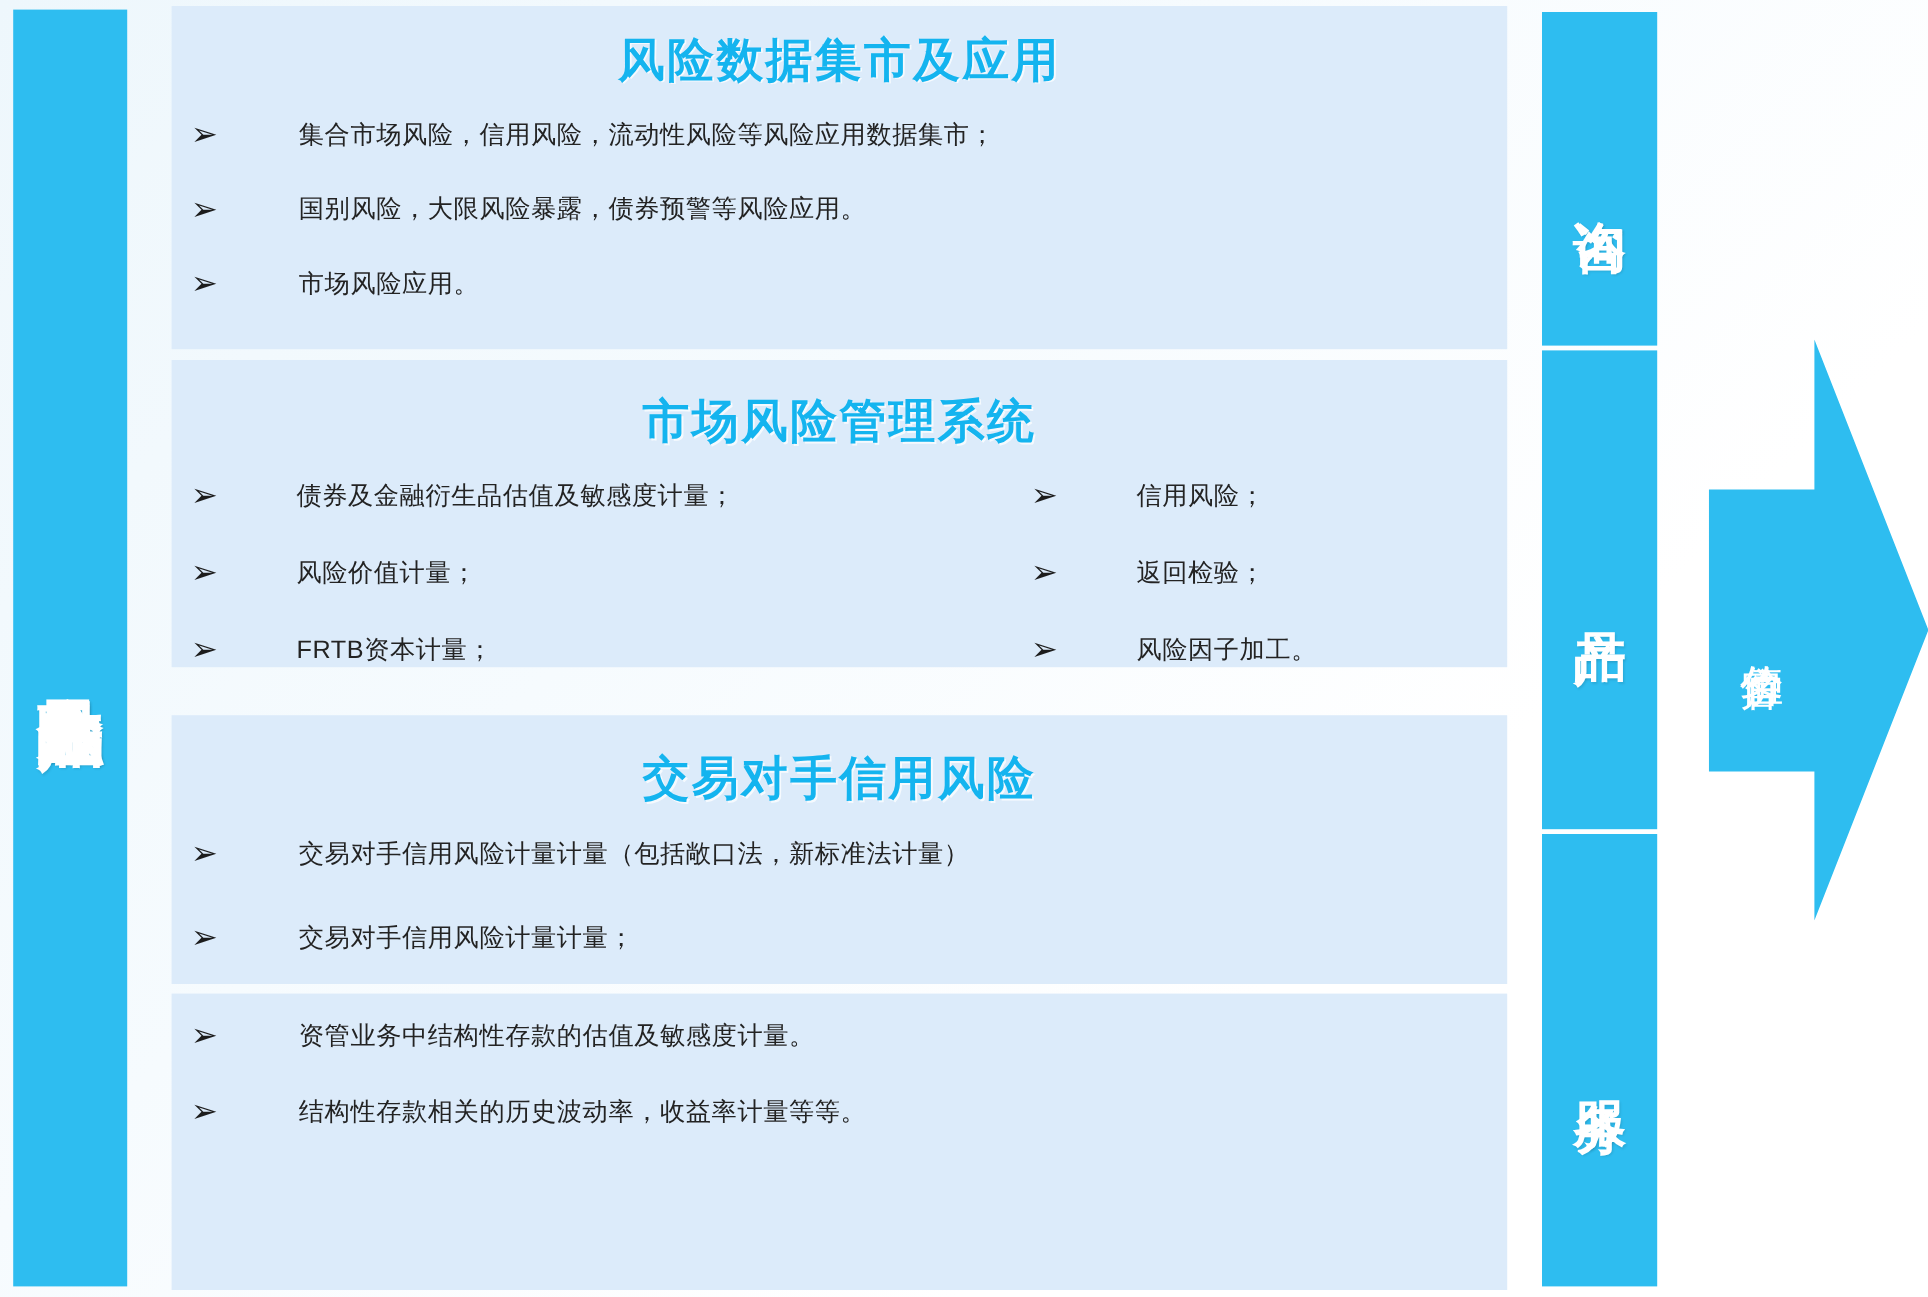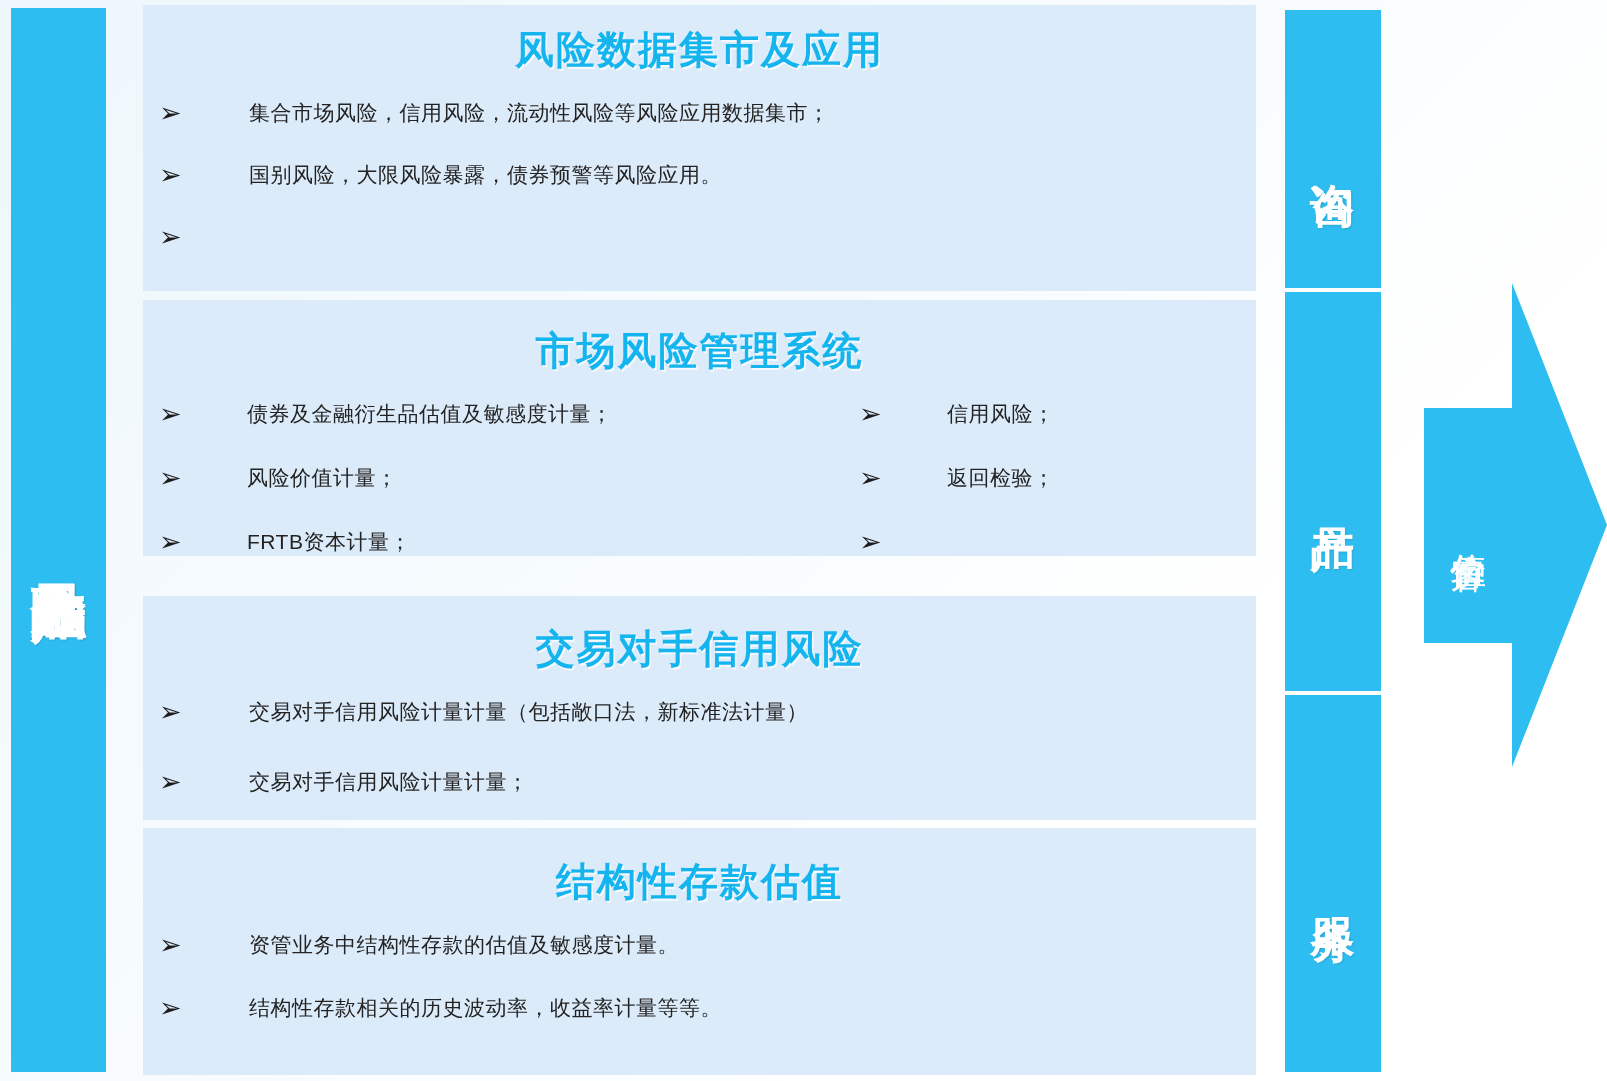--- a/index.html
+++ b/index.html
@@ -200,20 +200,21 @@
           <span class="bullet-text">集合市场风险，信用风险，流动性风险等风险应用数据集市；</span>
         </div>
         <div class="bullet-row">
           <span class="bullet-marker">➢</span>
           <span class="bullet-gap"></span>
           <span class="bullet-text">国别风险，大限风险暴露，债券预警等风险应用。</span>
         </div>
         <div class="bullet-row">
           <span class="bullet-marker">➢</span>
           <span class="bullet-gap"></span>
+          <span class="bullet-text">市场风险应用。</span>
         </div>
       </div>
     </div>
 
     <div class="panel p1">
       <div class="panel-title">市场风险管理系统</div>
       <div class="bullets two-col">
         <div class="bullet-row">
           <span class="bullet-marker">➢</span>
           <span class="bullet-gap"></span>
@@ -235,20 +236,21 @@
           <span class="bullet-text">返回检验；</span>
         </div>
         <div class="bullet-row">
           <span class="bullet-marker">➢</span>
           <span class="bullet-gap"></span>
           <span class="bullet-text">FRTB资本计量；</span>
         </div>
         <div class="bullet-row">
           <span class="bullet-marker">➢</span>
           <span class="bullet-gap"></span>
+          <span class="bullet-text">风险因子加工。</span>
         </div>
       </div>
     </div>
 
     <div class="panel p2">
       <div class="panel-title">交易对手信用风险</div>
       <div class="bullets">
         <div class="bullet-row">
           <span class="bullet-marker">➢</span>
           <span class="bullet-gap"></span>
@@ -256,21 +258,20 @@
         </div>
         <div class="bullet-row">
           <span class="bullet-marker">➢</span>
           <span class="bullet-gap"></span>
           <span class="bullet-text">交易对手信用风险计量计量；</span>
         </div>
       </div>
     </div>
 
     <div class="panel p3">
-      <div class="panel-title">结构性存款估值</div>
       <div class="bullets">
         <div class="bullet-row">
           <span class="bullet-marker">➢</span>
           <span class="bullet-gap"></span>
           <span class="bullet-text">资管业务中结构性存款的估值及敏感度计量。</span>
         </div>
         <div class="bullet-row">
           <span class="bullet-marker">➢</span>
           <span class="bullet-gap"></span>
           <span class="bullet-text">结构性存款相关的历史波动率，收益率计量等等。</span>

